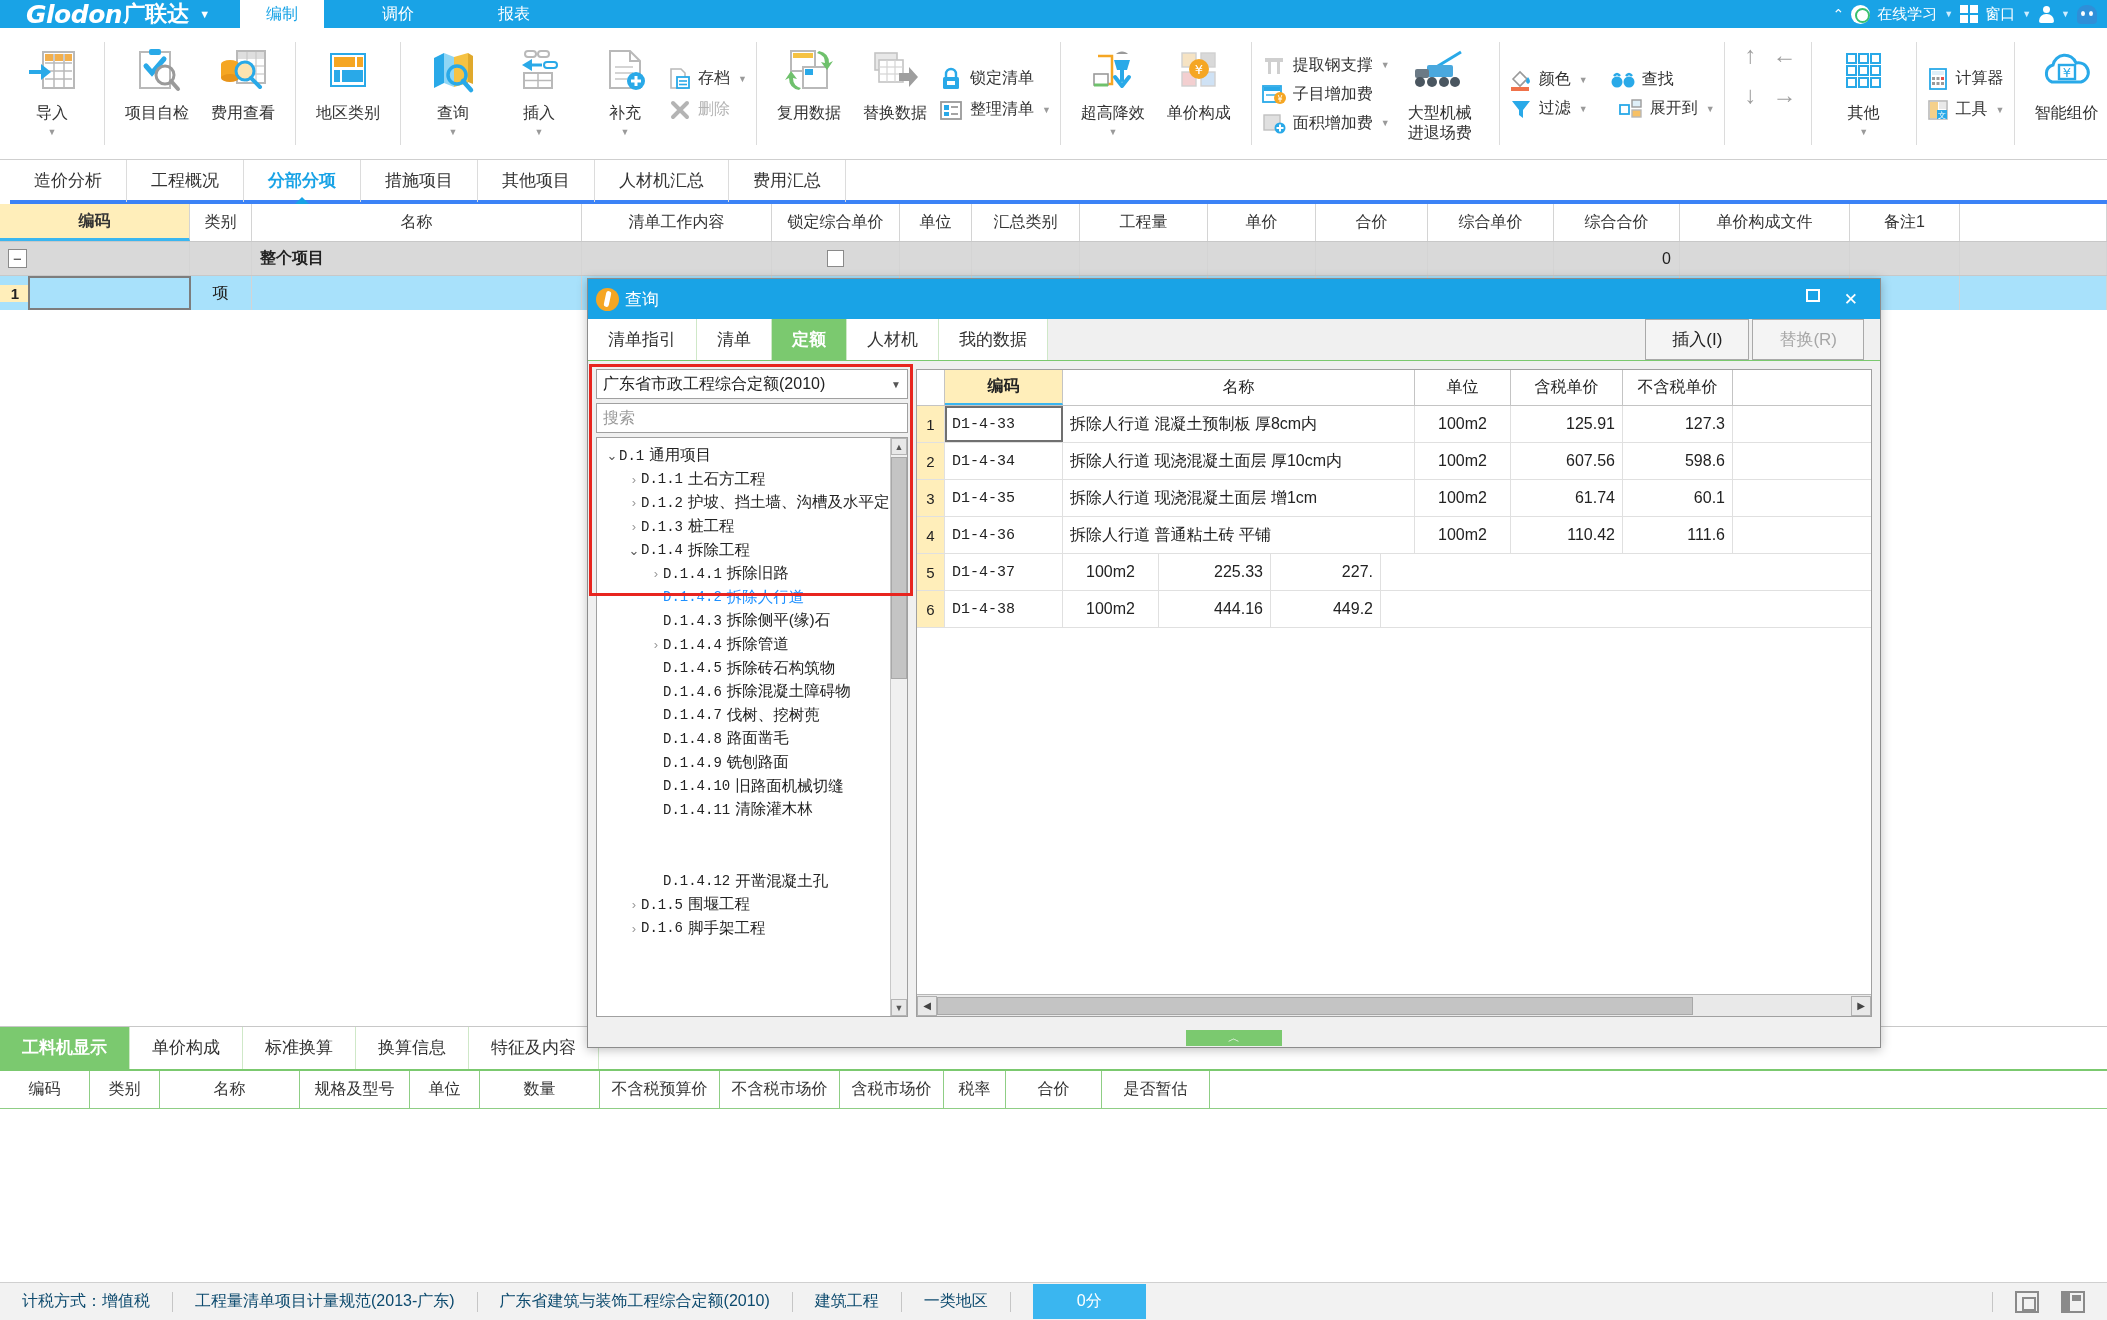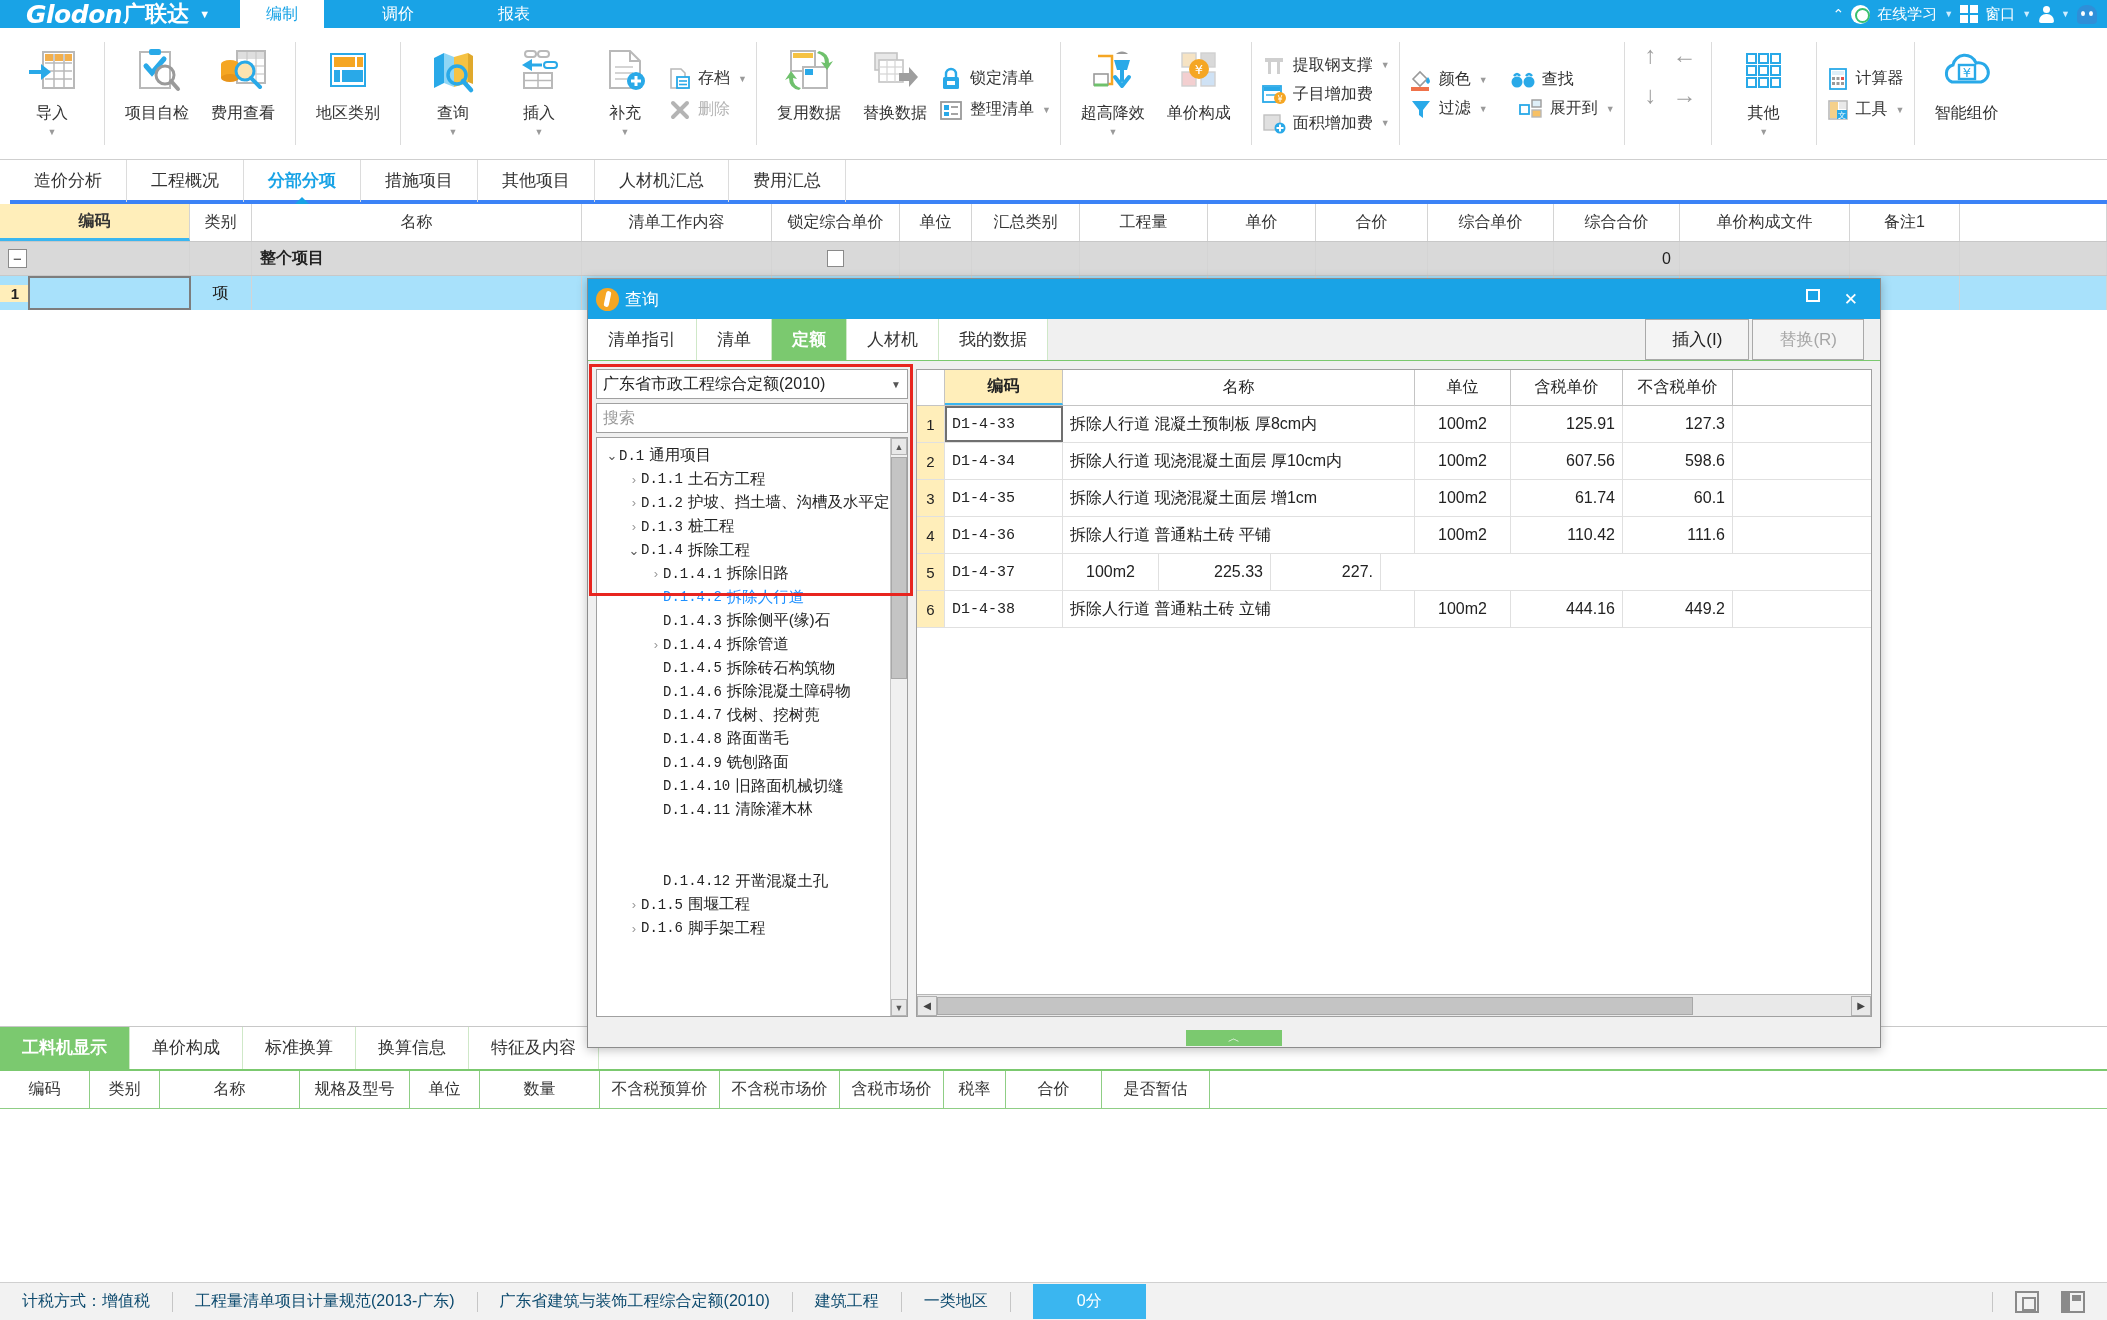--- a/index.html
+++ b/index.html
@@ -519,20 +519,35 @@
         <div class="smallrow">
           <svg width="26" height="22" viewBox="0 0 26 22">
             <rect x="3" y="3" width="16" height="15" fill="#e0e0e0" stroke="#c0c0c0" stroke-width="1.4"></rect>
             <circle cx="19" cy="16" r="5.5" fill="#29a9e8"></circle>
             <line x1="19" y1="12.5" x2="19" y2="19.5" stroke="#fff" stroke-width="2"></line>
             <line x1="15.5" y1="16" x2="22.5" y2="16" stroke="#fff" stroke-width="2"></line>
           </svg>
           <span>面积增加费</span>
           <span class="dd">▼</span>
         </div>
+      </div>
+      <div class="bigbtn" style="width:100px">
+        <div class="ic">
+          <svg width="58" height="44" viewBox="0 0 58 44">
+            <line x1="22" y1="20" x2="50" y2="3" stroke="#29a9e8" stroke-width="3"></line>
+            <rect x="16" y="16" width="26" height="12" rx="2" fill="#4aa8de"></rect>
+            <rect x="4" y="20" width="14" height="9" rx="2" fill="#6b7a86"></rect>
+            <circle cx="9" cy="33" r="5" fill="#4a5660"></circle>
+              <circle cx="21" cy="33" r="5" fill="#4a5660"></circle>
+            <circle cx="33" cy="33" r="5" fill="#4a5660"></circle>
+              <circle cx="44" cy="33" r="5" fill="#4a5660"></circle>
+          </svg>
+        </div>
+        <div class="lbl lbl2">大型机械</div>
+        <div class="lbl lbl2" style="margin-top:0">进退场费</div>
       </div>
     </div>
     <div class="rsep"></div>
 
     <div class="rgroup">
       <div class="smallstack">
         <div style="display:flex;gap:22px">
           <div class="smallrow">
             <svg width="24" height="22" viewBox="0 0 24 22">
               <path d="M4 10 l7 -7 7 7 -7 7 z" fill="#fff" stroke="#9a9a9a" stroke-width="1.6"></path>
@@ -968,21 +983,20 @@
               <div class="rtc num">5</div>
               <div class="rtc code" style="width: 118px;">D1-4-37</div>
               <div class="rtc ctr" style="width: 96px;">100m2</div>
               <div class="rtc rt" style="width: 112px;">225.33</div>
               <div class="rtc rt" style="width: 110px;">227.</div>
               <div class="rtc" style="flex: 1 1 0%; border-right: none;"></div>
             </div>
             <div class="rtrow">
               <div class="rtc num">6</div>
               <div class="rtc code" style="width: 118px;">D1-4-38</div>
-              <div class="rtc " style="width: 352px;">拆除人行道 普通粘土砖 立铺</div>
               <div class="rtc ctr" style="width: 96px;">100m2</div>
               <div class="rtc rt" style="width: 112px;">444.16</div>
               <div class="rtc rt" style="width: 110px;">449.2</div>
               <div class="rtc" style="flex: 1 1 0%; border-right: none;"></div>
             </div>
           </div>
         <div class="rtfill"></div>
         <div class="hscroll">
           <div class="hsbtn">◀</div>
           <div class="hsthumb" style="width:756px"></div>

